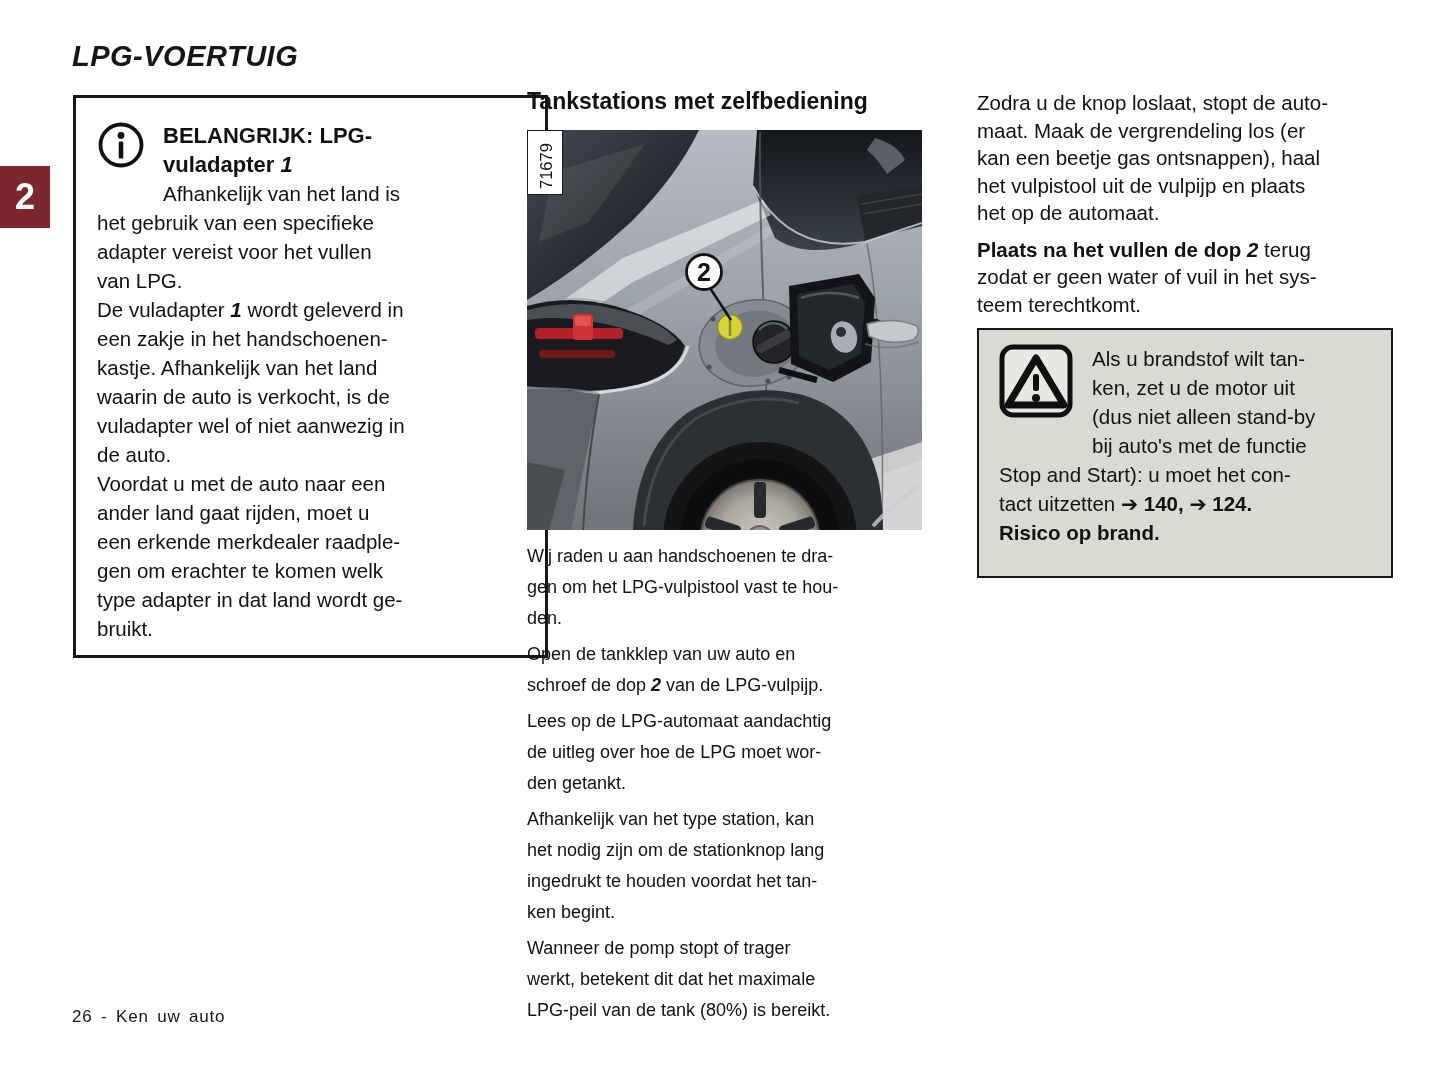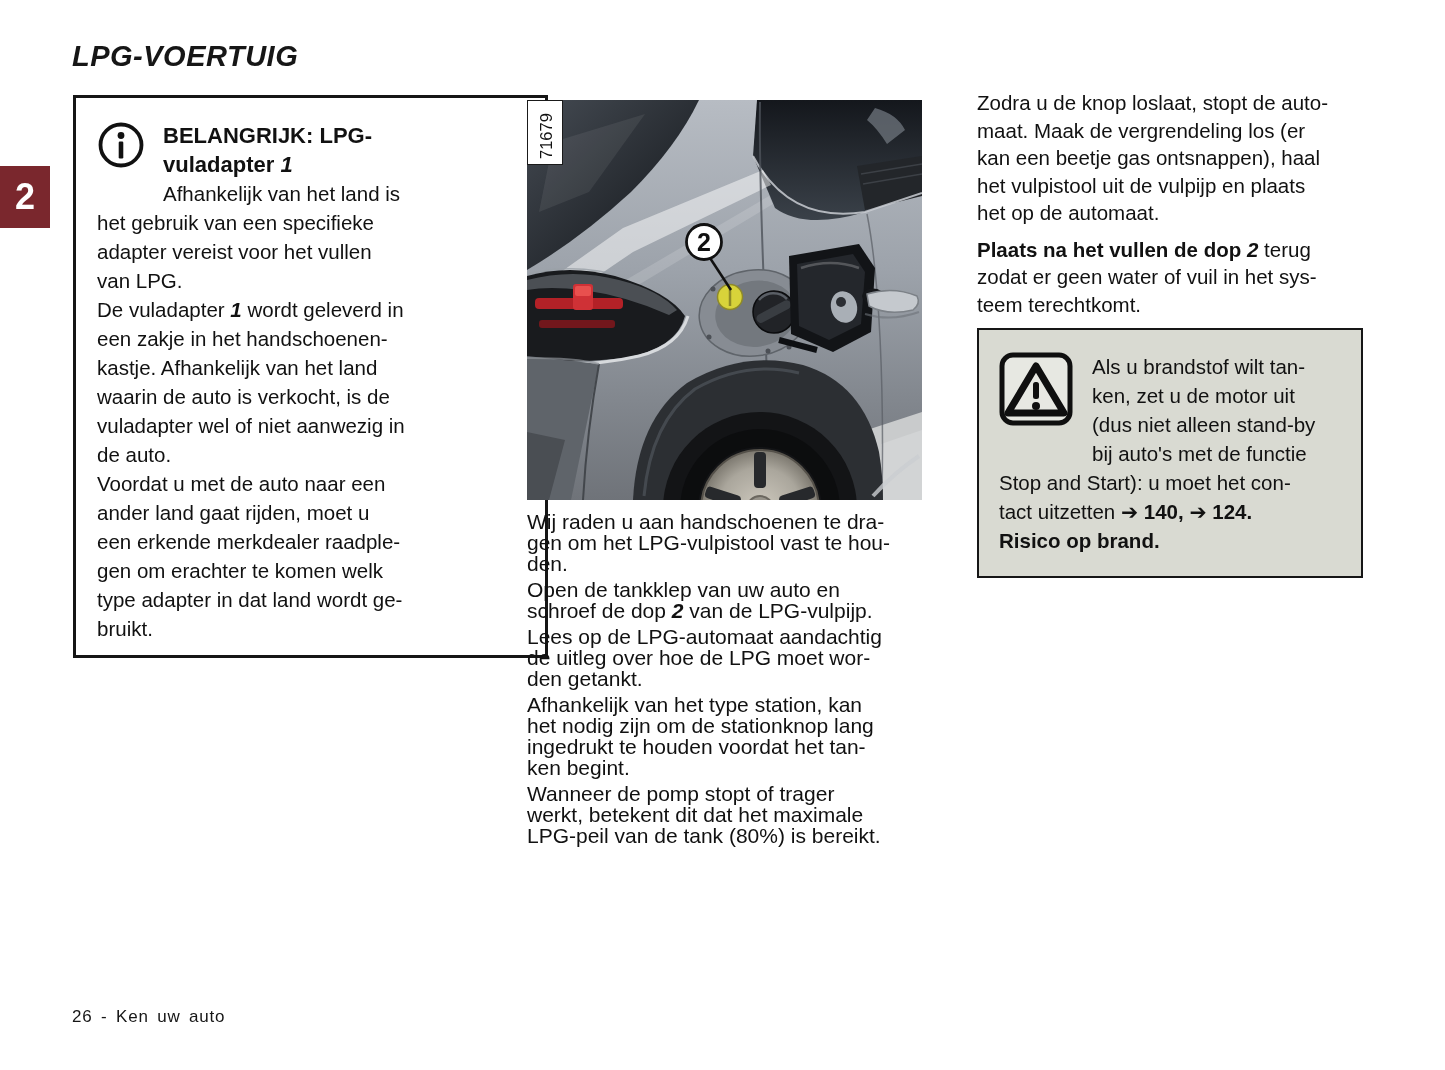--- a/index.html
+++ b/index.html
@@ -34,32 +34,32 @@
     font-size:20.5px;line-height:29px;
   }
   #important-box .h{font-size:22px;}
   .ibox-icon{float:left;width:66px;height:80px;}
 
   
   #mid-col{position:absolute;left:527px;top:86px;width:396px;}
   #mid-heading{font-size:23px;font-weight:700;margin:0;line-height:30px;}
   #car-figure{width:395px;height:400px;margin-top:14px;position:relative;}
   #car-figure svg{display:block;}
-  #mid-paras{margin-top:11px;font-size:21px;line-height:21px;}
+  #mid-paras{margin-top:11px;font-size:18px;line-height:31px;}
   #mid-paras p{margin:0 0 5px 0;}
 
   
   #right-col{position:absolute;left:977px;top:89px;width:398px;font-size:20.5px;line-height:27.5px;}
   #right-col p{margin:0;}
   #right-p1{margin-bottom:9px !important;}
 
   #warning-box{
-    margin-top:10px;box-sizing:border-box;width:386px;height:250px;
+    margin-top:10px;box-sizing:border-box;width:416px;height:250px;
     background:#d9dad2;border:2.5px solid #161616;
-    padding:22px 16px 0 20px;line-height:29px;font-size:20.5px;
+    padding:14px 16px 0 20px;line-height:29px;font-size:20.5px;
   }
   .wbox-icon{float:left;width:93px;height:112px;}
 </style>
 </head>
 <body>
 
 <div id="page-title">LPG-VOERTUIG</div>
 
 <div id="section-tab">
     <span>2</span>
@@ -87,20 +87,21 @@
 de auto.
 Voordat u met de auto naar een
 ander land gaat rijden, moet u
 een erkende merkdealer raadple-
 gen om erachter te komen welk
 type adapter in dat land wordt ge-
 bruikt.</span></div>
 </div>
 
 <div id="mid-col">
+  <h2 id="mid-heading">Tankstations met zelfbediening</h2>
 
   <figure id="car-figure" style="margin:14px 0 0 0;">
     <svg width="395" height="400" viewBox="0 0 395 400">
       <defs>
         <linearGradient id="gBody" x1="0" y1="0" x2="0" y2="1">
           <stop offset="0" stop-color="#b7bcc3"></stop>
             <stop offset="0.42" stop-color="#9da3ab"></stop>
           <stop offset="0.75" stop-color="#82878e"></stop>
             <stop offset="1" stop-color="#6f7379"></stop>
         </linearGradient>

